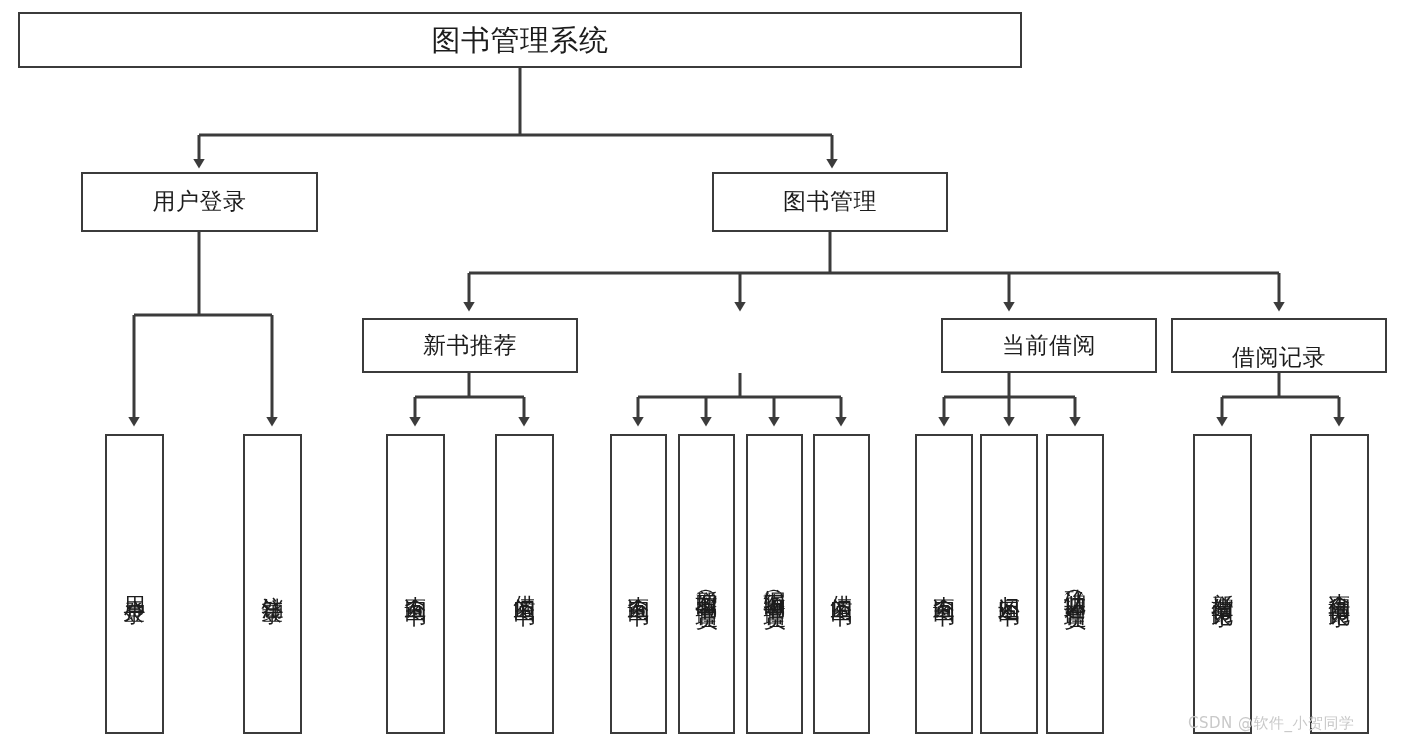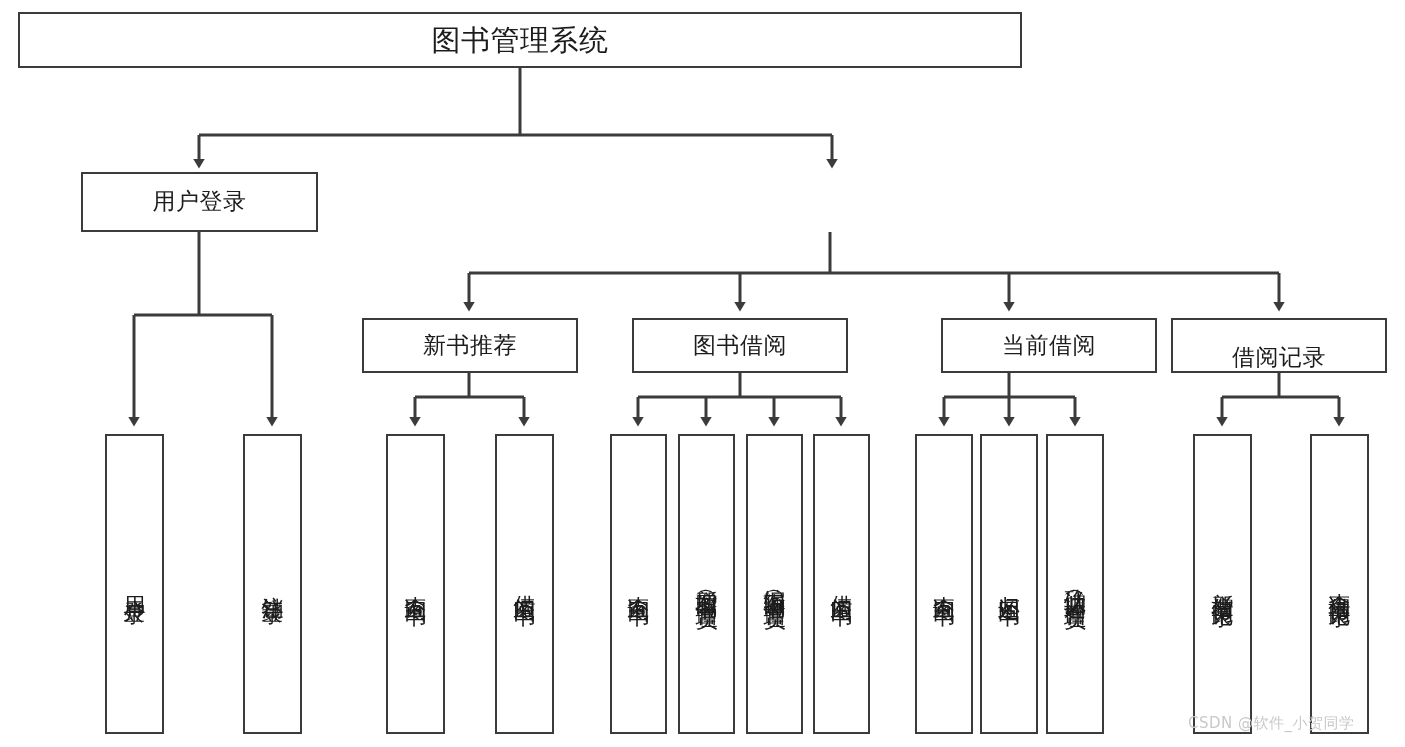--- a/index.html
+++ b/index.html
@@ -123,26 +123,26 @@
     </g>
   </svg>
 
   <div class="node root" style="left:18px; top:12px; width:1004px; height:56px;">
     <span class="node-label">图书管理系统</span>
   </div>
 
   <div class="node level2" style="left:81px; top:172px; width:237px; height:60px;">
     <span class="node-label">用户登录</span>
   </div>
+  <div class="node level2" style="left:712px; top:172px; width:236px; height:60px;">
+    <span class="node-label">图书管理</span>
+  </div>
 
   <div class="node level3" style="left:362px; top:318px; width:216px; height:55px;">
     <span class="node-label">新书推荐</span>
-  </div>
-  <div class="node level3" style="left:632px; top:318px; width:216px; height:55px;">
-    <span class="node-label">图书借阅</span>
   </div>
   <div class="node level3" style="left:941px; top:318px; width:216px; height:55px;">
     <span class="node-label">当前借阅</span>
   </div>
   <div class="node level3" style="left:1171px; top:318px; width:216px; height:55px;align-items:flex-end;">
     <span class="node-label">借阅记录</span>
   </div>
 
   <div class="node vertical" style="left:105px; top:434px; width:59px; height:300px;">
     <span class="node-label">用户登录</span>

